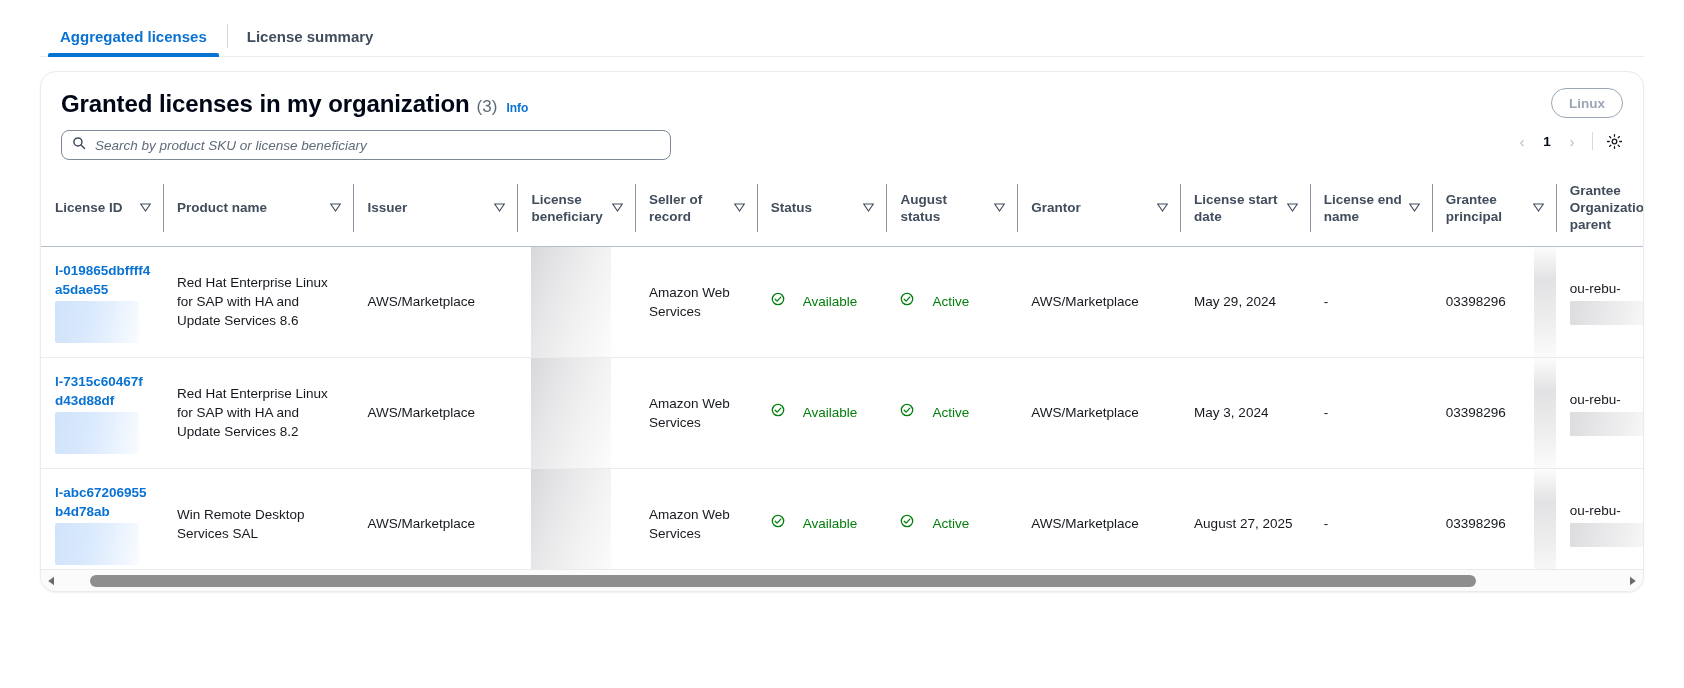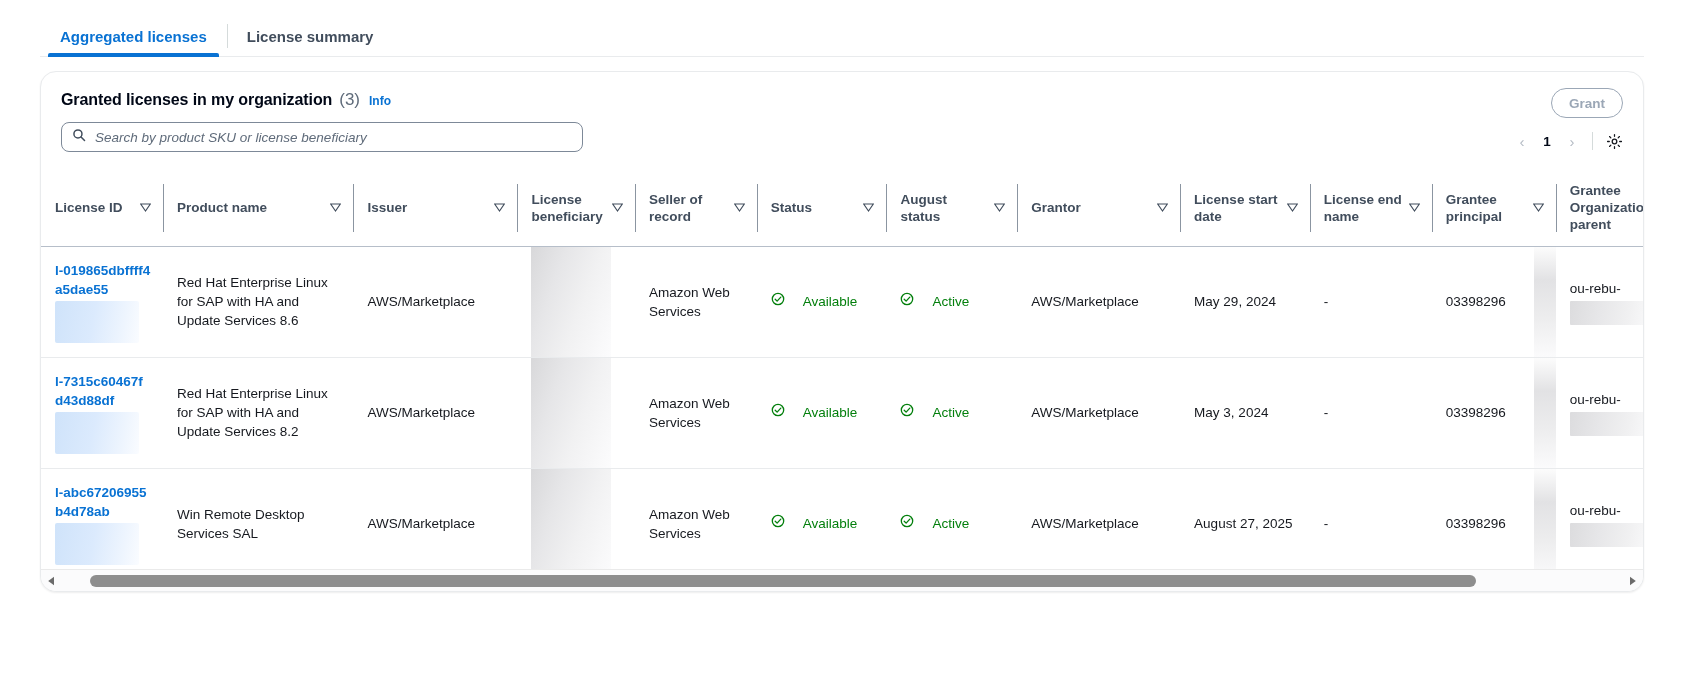--- a/index.html
+++ b/index.html
@@ -90,42 +90,42 @@
   .card-header {
     position: relative;
     padding: 18px 20px 0 20px;
   }
   .card-title-row {
     display: flex;
     align-items: baseline;
     gap: 7px;
   }
   .card-title {
-    font-size: 16px;
+    font-size: 24px;
     font-weight: bold;
     color: #000716;
     letter-spacing: -0.1px;
   }
   .card-count {
     font-size: 17px;
     color: #5f6b7a;
     font-weight: normal;
   }
   .info-link {
     font-size: 12px;
     color: #0972d3;
     font-weight: bold;
     cursor: pointer;
     margin-left: 2px;
   }
 
   
   .search-box {
     margin-top: 12px;
-    width: 522px;
+    width: 610px;
     height: 30px;
     border: 1px solid #7d8998;
     border-radius: 8px;
     display: flex;
     align-items: center;
     padding: 0 10px;
     gap: 9px;
     background: #fff;
   }
   .search-box svg { flex: 0 0 auto; }
@@ -392,21 +392,21 @@
       <div class="search-box">
         <span>
           <svg width="14" height="14" viewBox="0 0 16 16" fill="none" stroke="#414d5c" stroke-width="1.7">
             <circle cx="6.8" cy="6.8" r="4.6"></circle>
             <line x1="10.3" y1="10.3" x2="14.3" y2="14.3" stroke-linecap="round"></line>
           </svg>
         </span>
         <input type="text" placeholder="Search by product SKU or license beneficiary" style="">
       </div>
 
-      <button class="view-btn">Grant</button>
+      <button class="view-btn">Linux</button>
 
       <div class="pager">
         <div class="pg-arrow">‹</div>
         <div class="pg-num">1</div>
         <div class="pg-arrow">›</div>
         <div class="pg-sep"></div>
         <div class="gear-btn">
           <svg width="17" height="17" viewBox="0 0 20 20" fill="none" stroke="#16191f" stroke-width="1.5">
             <circle cx="10" cy="10" r="2.7"></circle>
             <path d="M10 1.8v2.1M10 16.1v2.1M18.2 10h-2.1M3.9 10H1.8M15.8 4.2l-1.5 1.5M5.7 14.3l-1.5 1.5M15.8 15.8l-1.5-1.5M5.7 5.7L4.2 4.2" stroke-linecap="round"></path>

